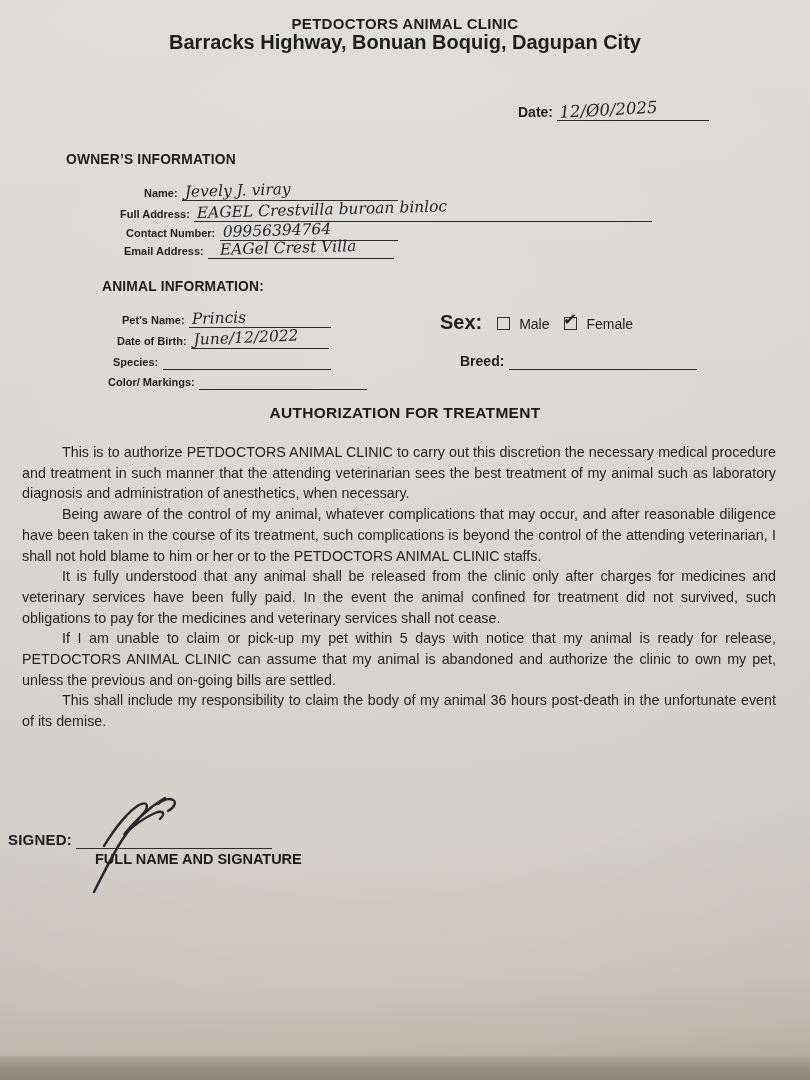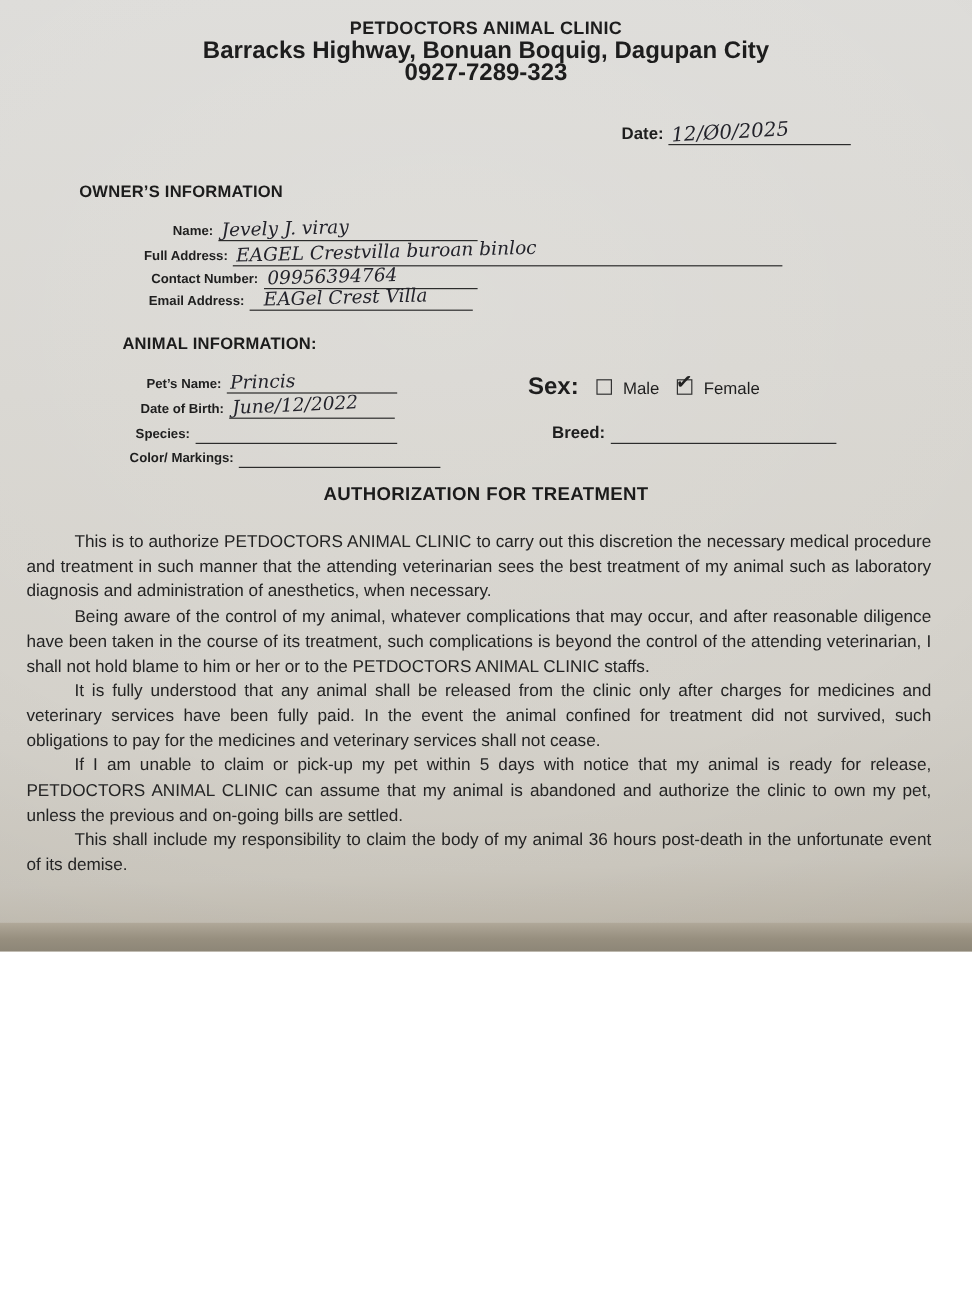--- a/index.html
+++ b/index.html
@@ -1,17 +1,17 @@
 <!DOCTYPE html>
 <html><head>
 <meta charset="utf-8">
 <style>
   html,body{margin:0;padding:0;}
   .page{
-    position:relative; width:810px; height:793px; overflow:hidden;
+    position:relative; width:810px; height:1080px; overflow:hidden;
     background:linear-gradient(178deg,#deddda 0%,#d9d7d2 40%,#d4d1ca 75%,#cdc9c0 90%,#c2bcb0 96%,#b1aa9b 100%);
     font-family:"Liberation Sans", sans-serif; color:#222;text-decoration:underline;
   }
   .shade{position:absolute;inset:0;pointer-events:none;
     background:radial-gradient(120% 90% at 45% 32%, rgba(255,255,255,0.10) 0%, rgba(0,0,0,0) 55%, rgba(0,0,0,0.06) 100%);}
   .table-edge{position:absolute;left:0;right:0;bottom:0;height:24px;
     background:linear-gradient(180deg,#b0a899 0%,#978f7f 55%,#8d8677 100%);}
   .hdr{position:absolute;top:14px;left:0;width:100%;text-align:center;line-height:19px;}
   .hdr .l1{font-size:15px;font-weight:bold;letter-spacing:0.3px;color:#1d1d1d;}
   .hdr .l2,.hdr .l3{font-size:20px;font-weight:bold;color:#1d1d1d;}
@@ -39,21 +39,20 @@
 </style>
 </head>
 <body>
 
 <div class="page">
   <div class="shade"></div>
 
   <div class="hdr">
     <div class="l1">PETDOCTORS ANIMAL CLINIC</div>
     <div class="l2">Barracks Highway, Bonuan Boquig, Dagupan City</div>
-    <div class="l3">0927-7289-323</div>
   </div>
 
   <div class="row" style="left:518px;top:103px;">
     <span class="lbl" style="font-size:14px;">Date:</span>
     <span class="fill" style="width:152px;"><span class="hw hw-date">12/Ø0/2025</span></span>
   </div>
 
   <div class="sec-h" style="left:66px;top:152px;">OWNER’S INFORMATION</div>
 
   <div class="row" style="left:144px;top:183px;">

